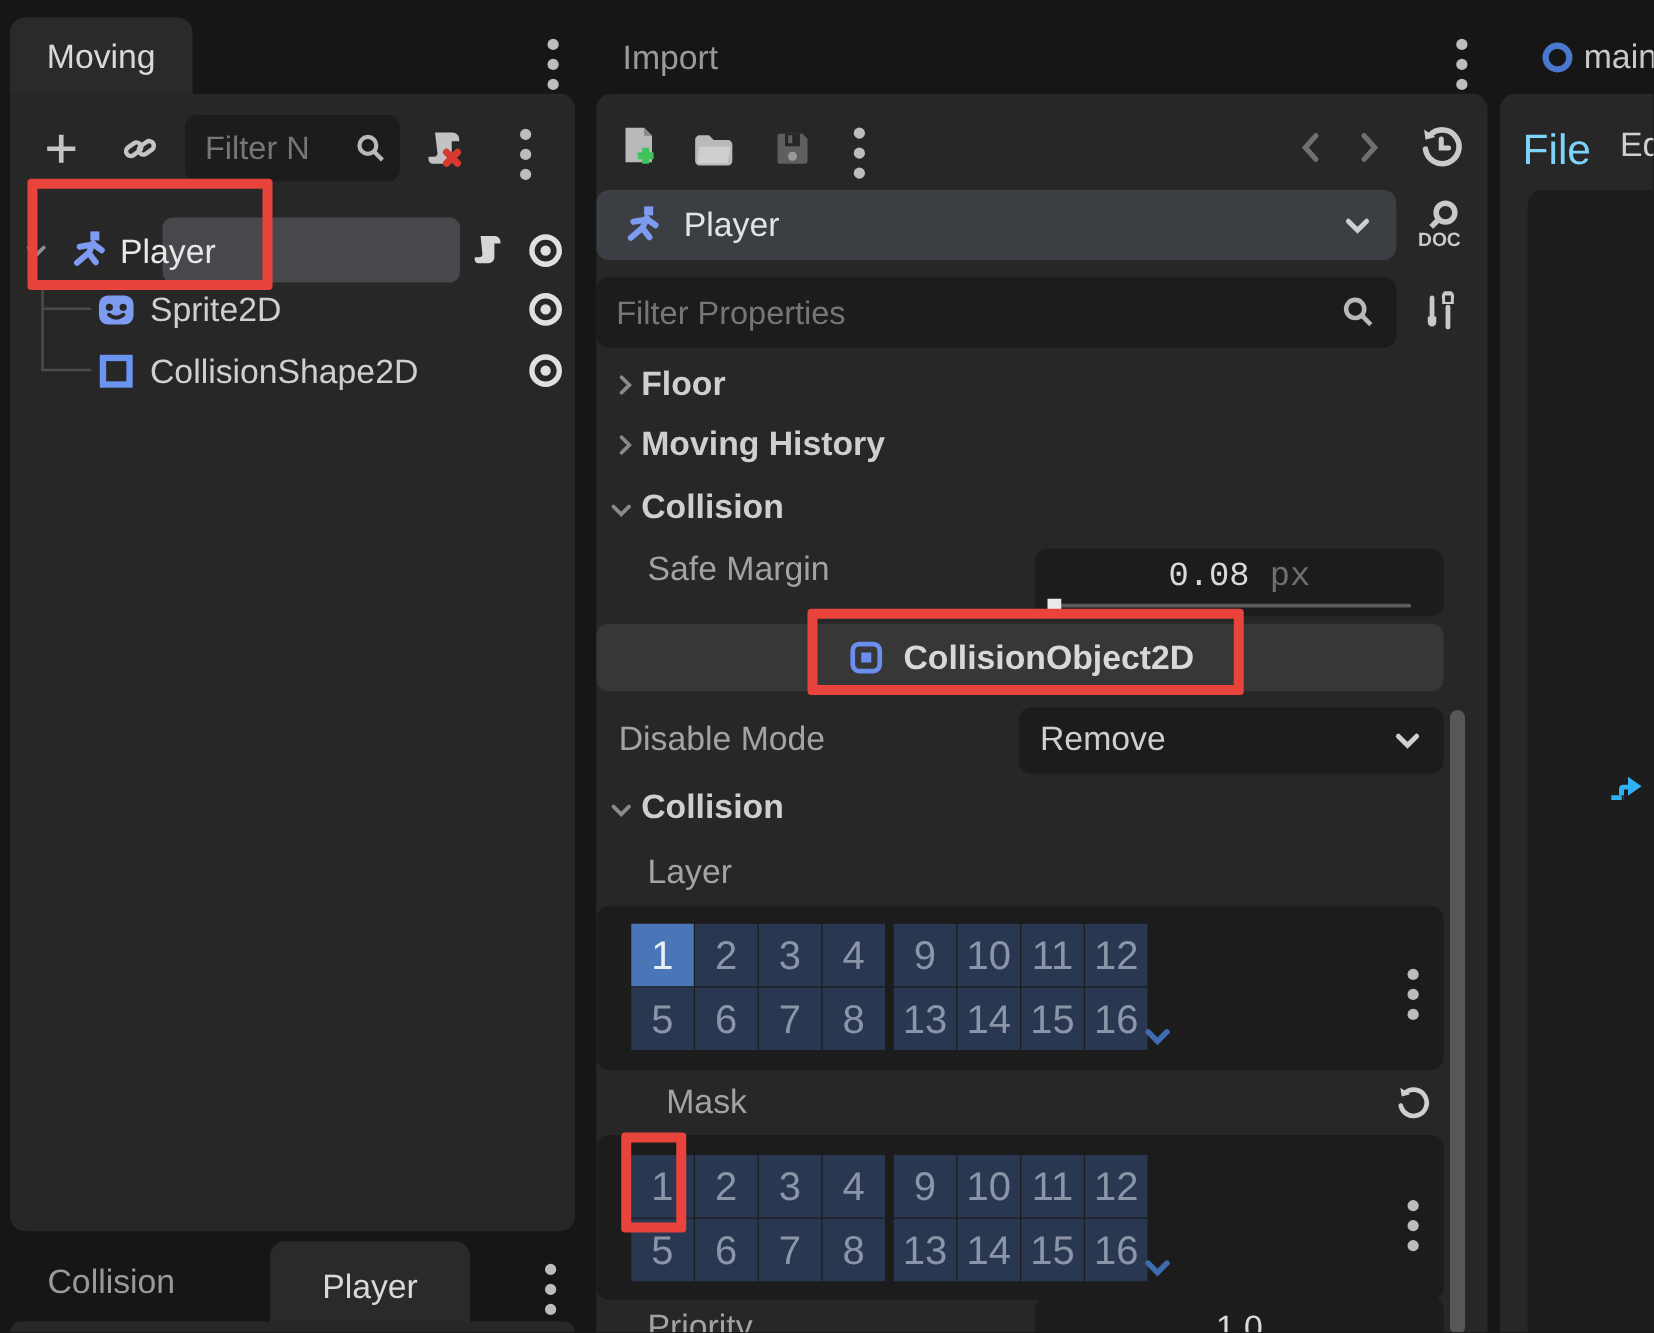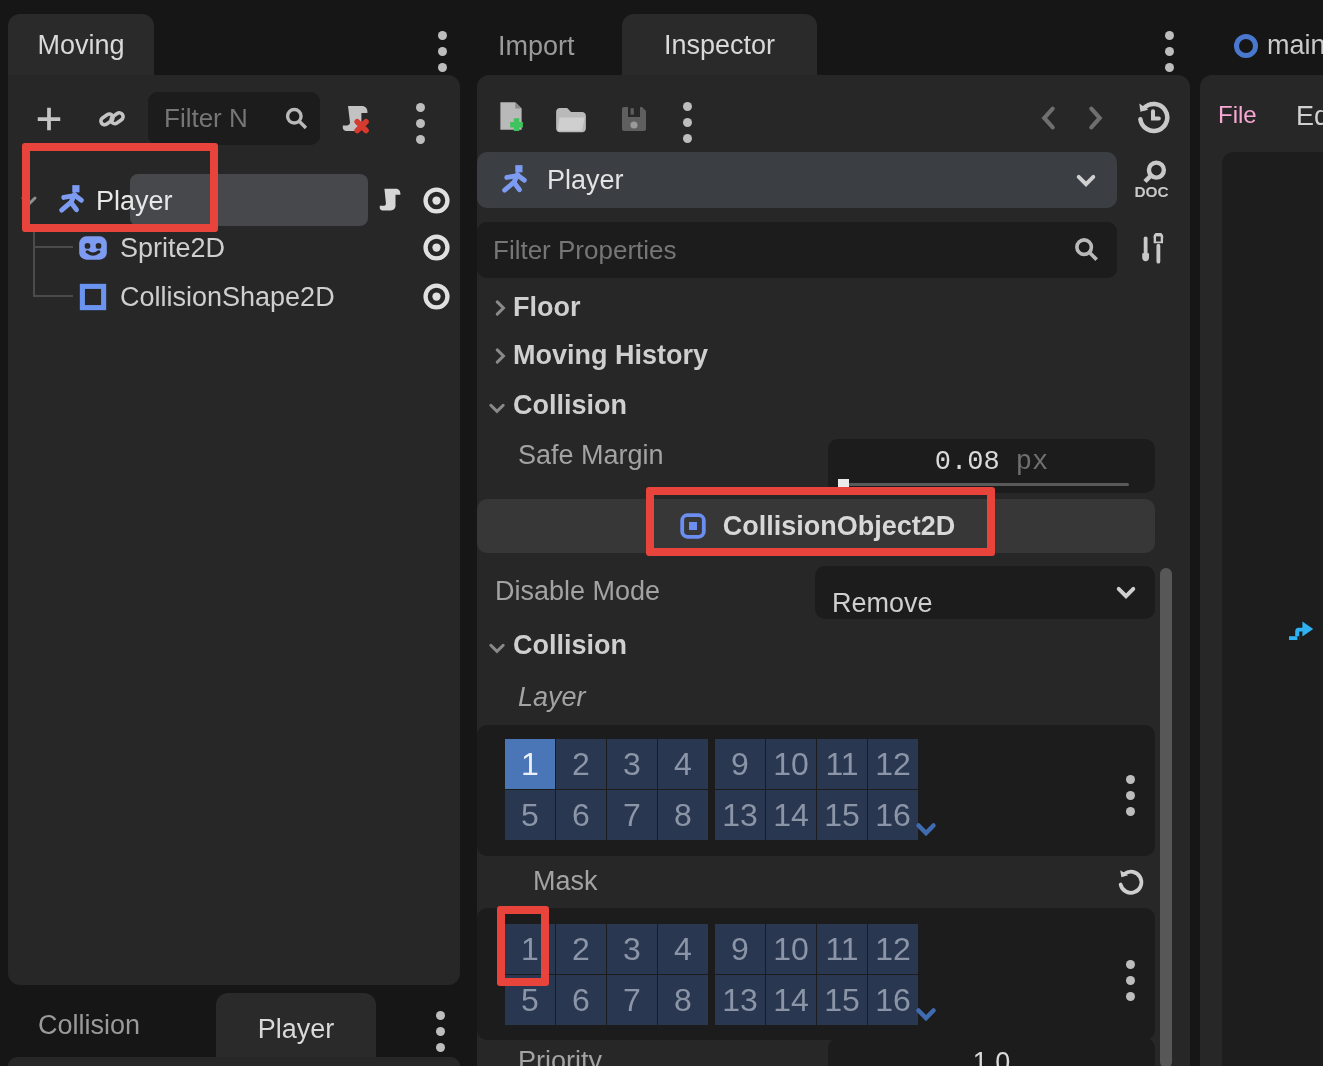--- a/index.html
+++ b/index.html
@@ -39,23 +39,20 @@
   </div>
   <div class="abs dots" style="left:438px;top:31px;">
       <i></i>
       <i></i>
       <i></i>
     </div>
 
   <div class="abs tabtext" style="left:498px;top:31px;">
     <span>Import</span>
   </div>
-  <div class="abs tab" style="left:622px;top:14px;width:195px;height:62px;">
-    <span>Inspector</span>
-  </div>
   <div class="abs dots" style="left:1165px;top:31px;">
       <i></i>
       <i></i>
       <i></i>
     </div>
 
   <div class="abs" style="left:1234px;top:34px;width:24px;height:24px;border:5px solid #4a78cf;border-radius:50%;box-sizing:border-box;"></div>
   <div class="abs" style="left:1267px;top:30px;font-size:27px;color:#c9c9c9;white-space:nowrap;">
     <span>main</span>
   </div>
@@ -318,38 +315,38 @@
         <svg width="32" height="32" viewBox="0 0 16 16">
           <rect x="2.6" y="2.6" width="10.8" height="10.8" rx="2.6" stroke="#6b8ef0" stroke-width="1.9" fill="none"></rect>
           <rect x="6" y="6" width="4" height="4" fill="#6b8ef0"></rect>
         </svg>
       </span>
       <span style="font-size:27px;font-weight:700;color:#d8d8d8;">CollisionObject2D</span>
     </div>
 
     <div class="abs lbl" style="left:18px;top:501px;">Disable Mode</div>
     <div class="abs field" style="left:338px;top:491px;width:340px;height:53px;">
-      <div class="abs ddtext" style="left:17px;top:22px;">Remove</div>
+      <div class="abs ddtext" style="left:17px;top:10px;">Remove</div>
       <div class="abs icon" style="right:16px;top:14px;">
         <svg width="26" height="26" viewBox="0 0 16 16">
             <path d="M3.5 5.5 8 10l4.5-4.5" stroke="#d0d0d0" stroke-width="2.4" fill="none" stroke-linecap="round"></path>
           </svg>
       </div>
     </div>
 
     <div class="abs icon" style="left:9px;top:562px;">
       <svg width="22" height="22" viewBox="0 0 16 16">
           <path d="M3.5 6 8 10.5 12.5 6" stroke="#8a8a8a" stroke-width="2.2" fill="none" stroke-linecap="round"></path>
         </svg>
     </div>
     <div class="abs sect" style="left:36px;top:555px;">
       <span>Collision</span>
     </div>
 
-    <div class="abs lbl" style="left:41px;top:607px;font-style:italic;">Layer</div>
+    <div class="abs lbl" style="left:41px;top:607px;">Layer</div>
     <div class="abs field" style="left:0;top:650px;width:678px;height:131px;">
       <div class="abs" style="left:28px;top:14px;">
         <div class="cellrow" style="margin-bottom:1px;">
           <div class="cell sel">1</div>
           <div class="cell">2</div>
           <div class="cell">3</div>
           <div class="cell">4</div>
           <div class="cell gap">9</div>
           <div class="cell">10</div>
           <div class="cell">11</div>
@@ -422,21 +419,21 @@
 
     <div class="abs lbl" style="left:41px;top:971px;">Priority</div>
     <div class="abs field" style="left:351px;top:963px;width:327px;height:54px;">
       <div style="position:absolute;left:0;right:0;top:9px;text-align:center;font-size:27px;color:#dadada;">1.0</div>
     </div>
 
     <div class="abs" style="left:683px;top:493px;width:12px;height:500px;background:#575757;border-radius:6px;"></div>
   </div>
 
   <div class="abs panel" style="left:1200px;top:75px;width:123px;height:991px;border-radius:12px 0 0 0;overflow:hidden;">
-    <div class="abs" style="left:18px;top:26px;font-size:24px;color:#f9a8d4;">
+    <div class="abs" style="left:18px;top:26px;font-size:34px;color:#7dd3fc;">
       <span>File</span>
     </div>
     <div class="abs" style="left:96px;top:26px;font-size:27px;color:#d0d0d0;white-space:nowrap;">
       <span>Edit</span>
     </div>
     <div class="abs" style="left:22px;top:77px;right:-10px;bottom:-10px;background:#1d1d1d;border-radius:12px 0 0 0;">
       <div class="abs icon" style="left:62px;top:463px;">
         <svg width="32" height="32" viewBox="0 0 16 16">
           <path d="M2.5 12.5h5v-1.9H5.6V8c0-.9.7-1.6 1.6-1.6h2V3.2L14.6 7l-5.4 3.8V8.3H7.7c0 .1-.1.1-.1.2v4z" fill="#2fb1f2"></path>
           <path d="M2.5 10.6h4.2v1.9H2.5z" fill="#2fb1f2"></path>

